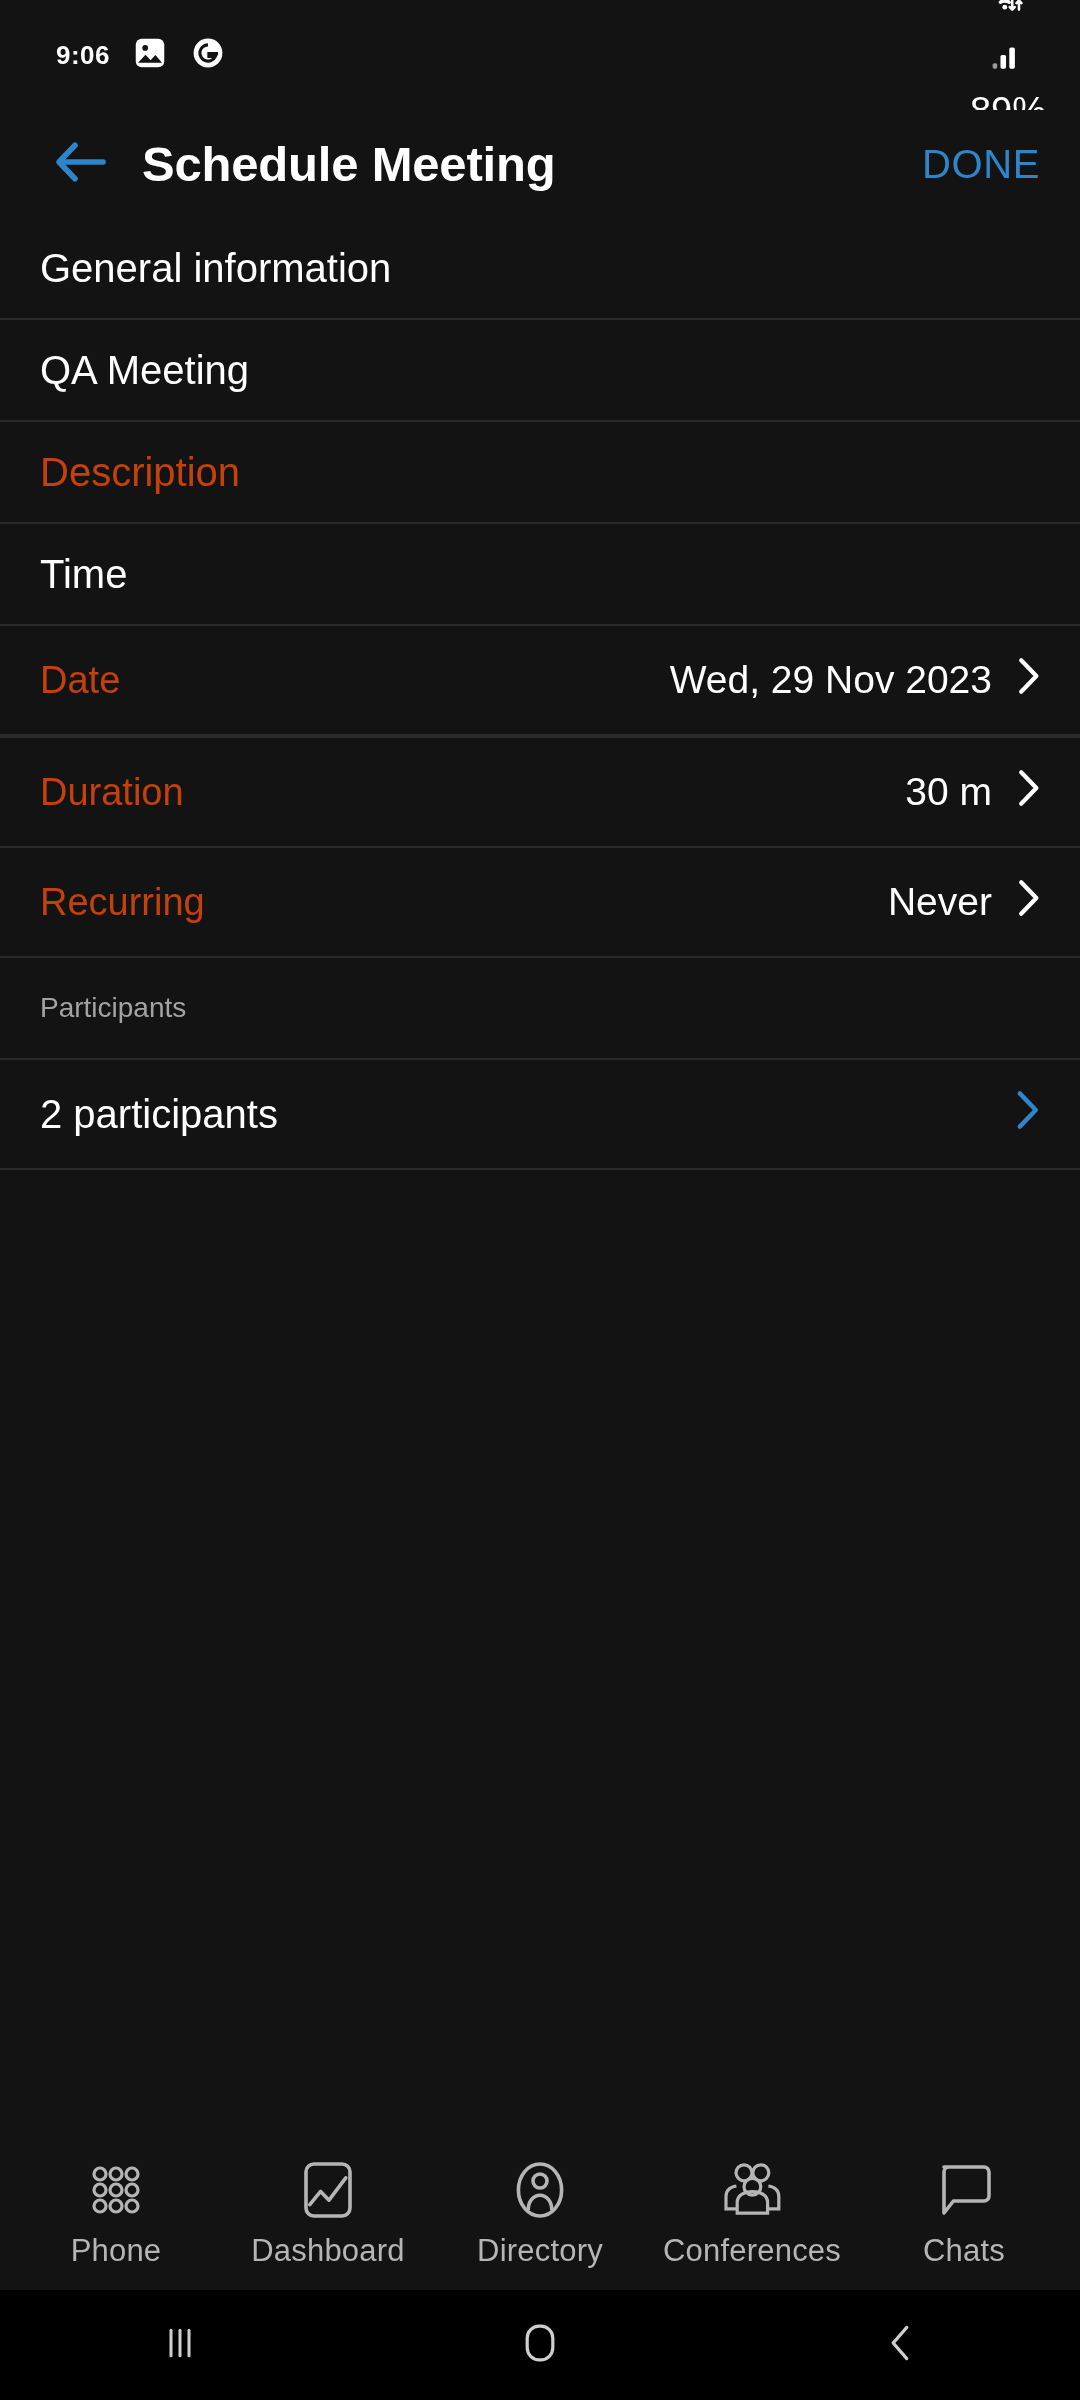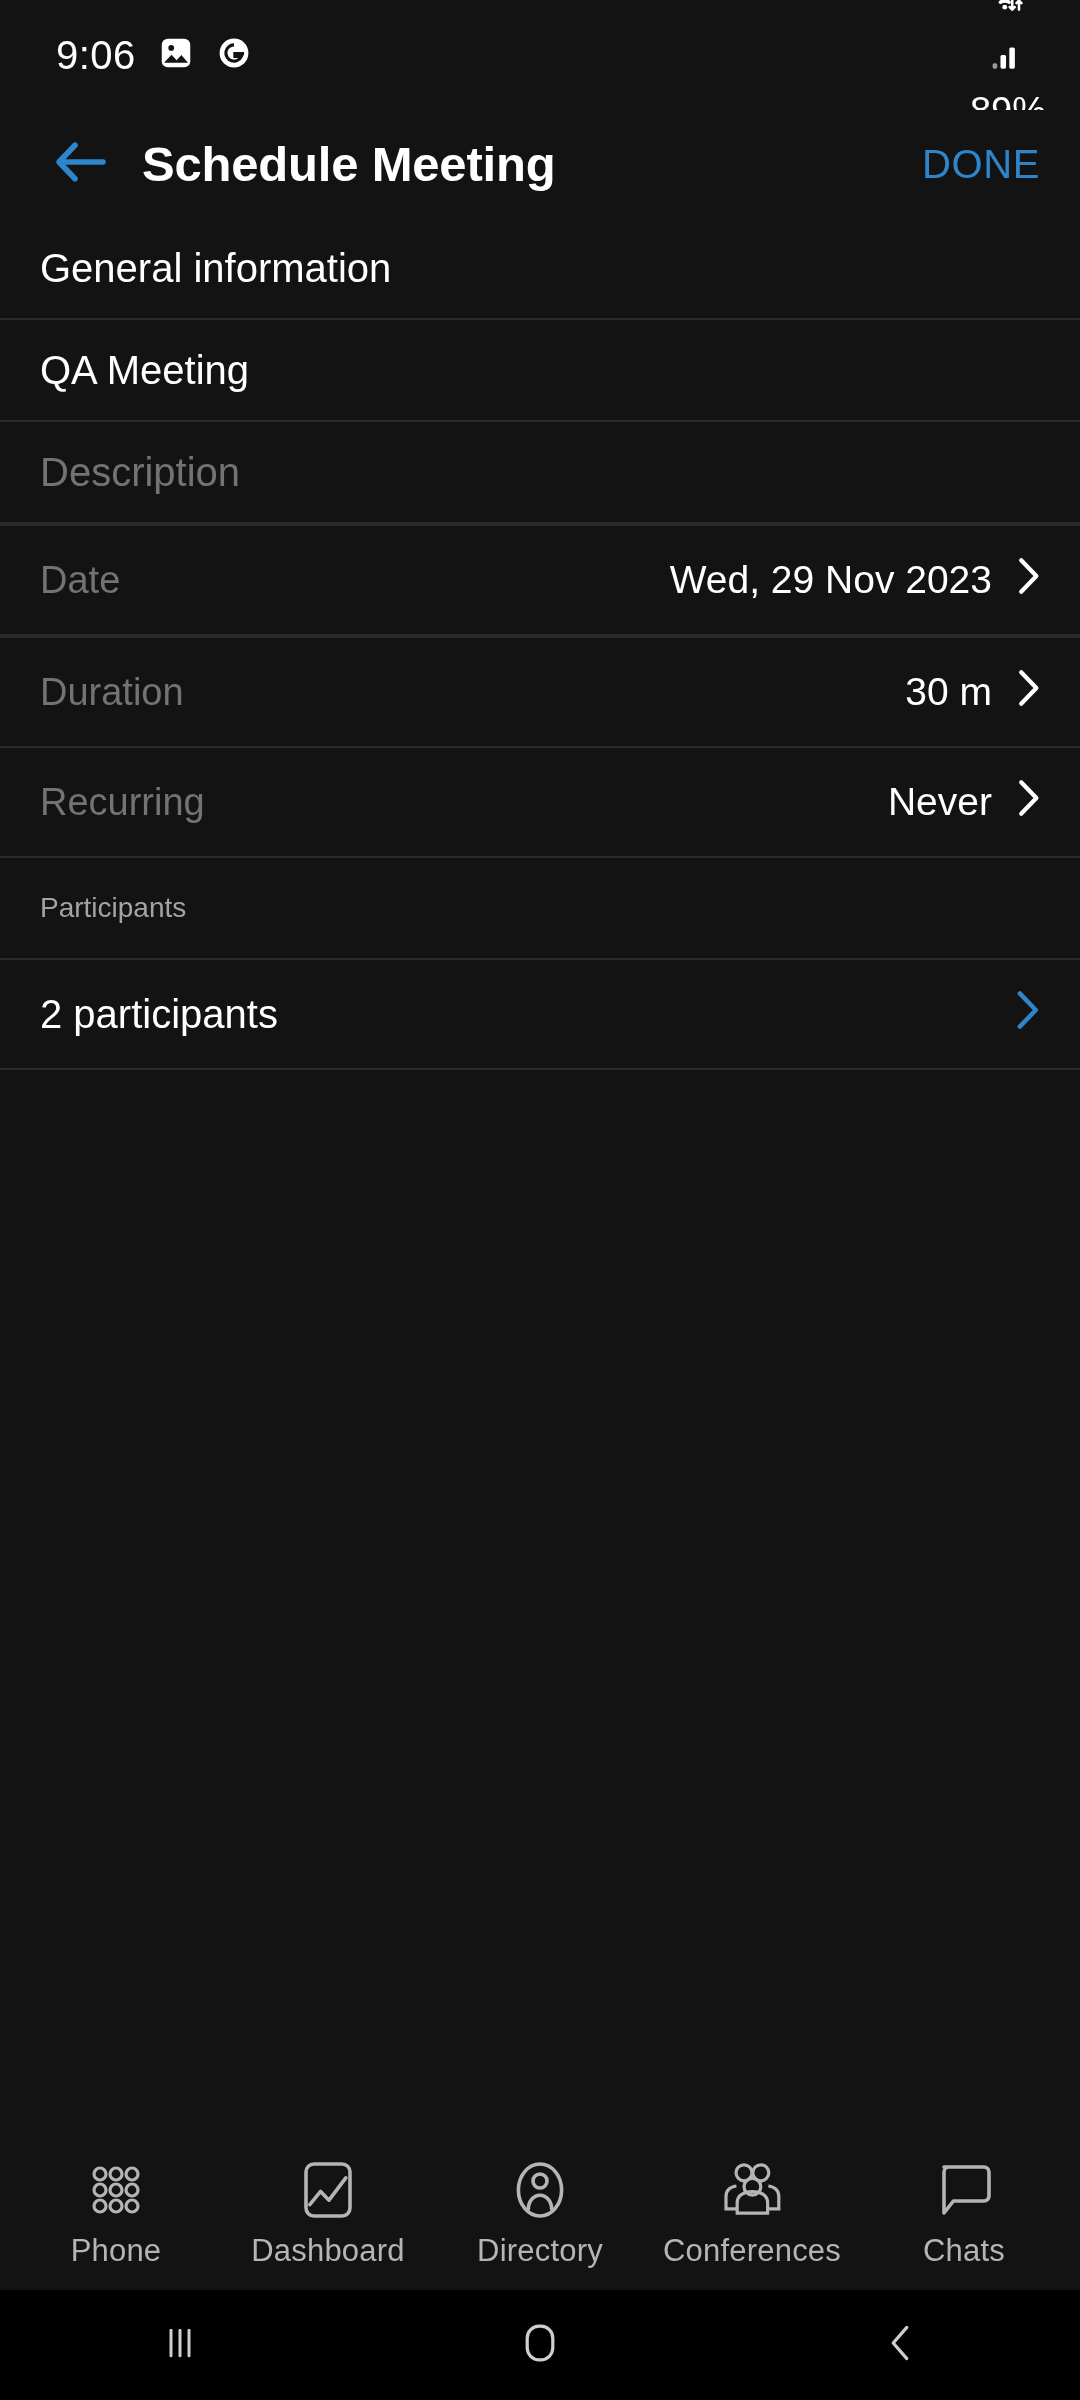--- a/index.html
+++ b/index.html
@@ -18,21 +18,21 @@
 
   
   .statusbar {
     height:110px; flex:0 0 110px;
     background:#131313;
     display:flex; align-items:center;
     padding:0 34px 0 56px;
     color:#fff;
   }
   .sb-left { display:flex; align-items:center; gap:22px; }
-  .sb-clock { font-size:40px; letter-spacing:.5px; font-weight:400; }
+  .sb-clock { font-size:26px; letter-spacing:.5px; font-weight:700; }
   .sb-right { margin-left:auto; display:flex; align-items:center; gap:14px;flex-direction:column; }
   .sb-batt-text { font-size:38px; font-weight:500; letter-spacing:0px; }
   .ico { display:block; }
 
   
   .appbar {
     height:108px; flex:0 0 108px;
     display:flex; align-items:center;
     padding:0 34px 0 46px;
     background:#131313;
@@ -59,21 +59,21 @@
   }
   .sec-head-label { font-size:40px; color:#fff; font-weight:400; }
 
   .sec-head.sub .sec-head-label { color:#a3a3a3; font-size:28px; }
 
   .row {
     height:108px; flex:0 0 108px;
     display:flex; align-items:center;
     padding:0 40px;
   }
-  .row-label { font-size:38px; color:#737373; }
+  .row-label { font-size:38px; color:#c2410c; }
   .row-label.strong { color:#fff; font-size:40px; }
   .row-value {
     margin-left:auto; font-size:39px; color:#fff;
     display:flex; align-items:center; gap:26px;
   }
   .chev { display:inline-block; }
 
   .row.input-row { height:100px; flex:0 0 100px; }
   .row.input-row .row-label { font-size:40px; }
   .val-text { color:#fff; }
@@ -204,20 +204,23 @@
     <div class="row input-row">
       <span class="row-label strong">QA Meeting</span>
     </div>
     <div class="divider"></div>
 
     <div class="row input-row">
       <span class="row-label">Description</span>
     </div>
     <div class="divider"></div>
 
+    <div class="sec-head">
+      <span class="sec-head-label">Time</span>
+    </div>
     <div class="divider"></div>
 
     <div class="row">
       <span class="row-label">Date</span>
       <span class="row-value">
         <span class="val-text">Wed, 29 Nov 2023</span>
         <span class="chev">
           <svg width="22" height="38" viewBox="0 0 11 19">
               <path d="M1.6 1.6L9.2 9.5 1.6 17.4" fill="none" stroke="#fff" stroke-width="2.1" stroke-linecap="round" stroke-linejoin="round"></path>
             </svg>

